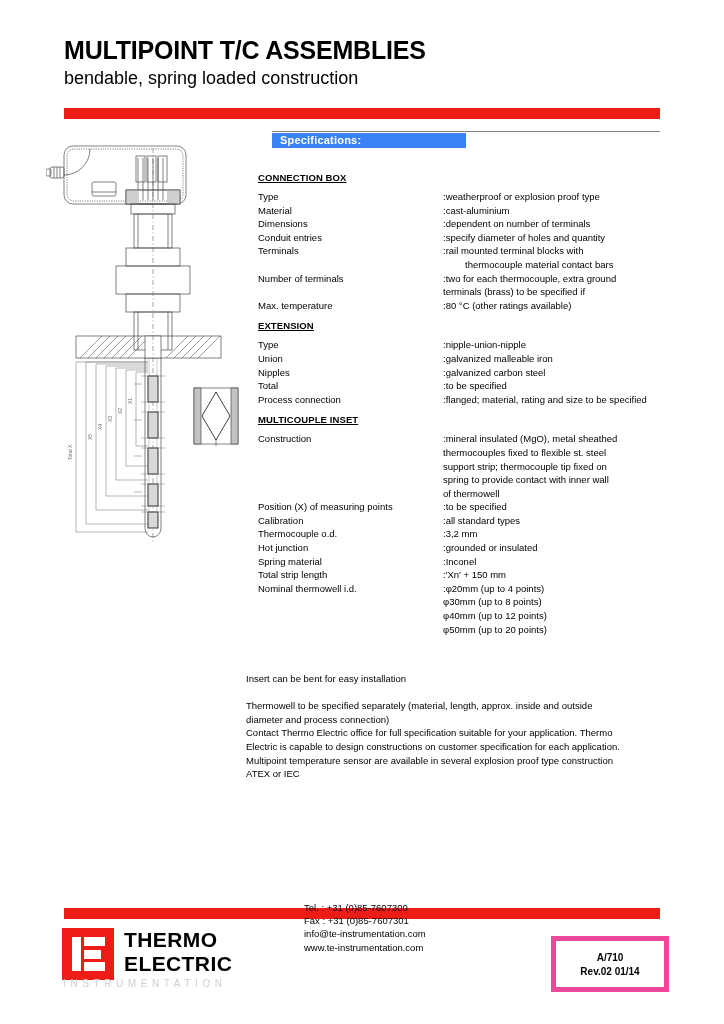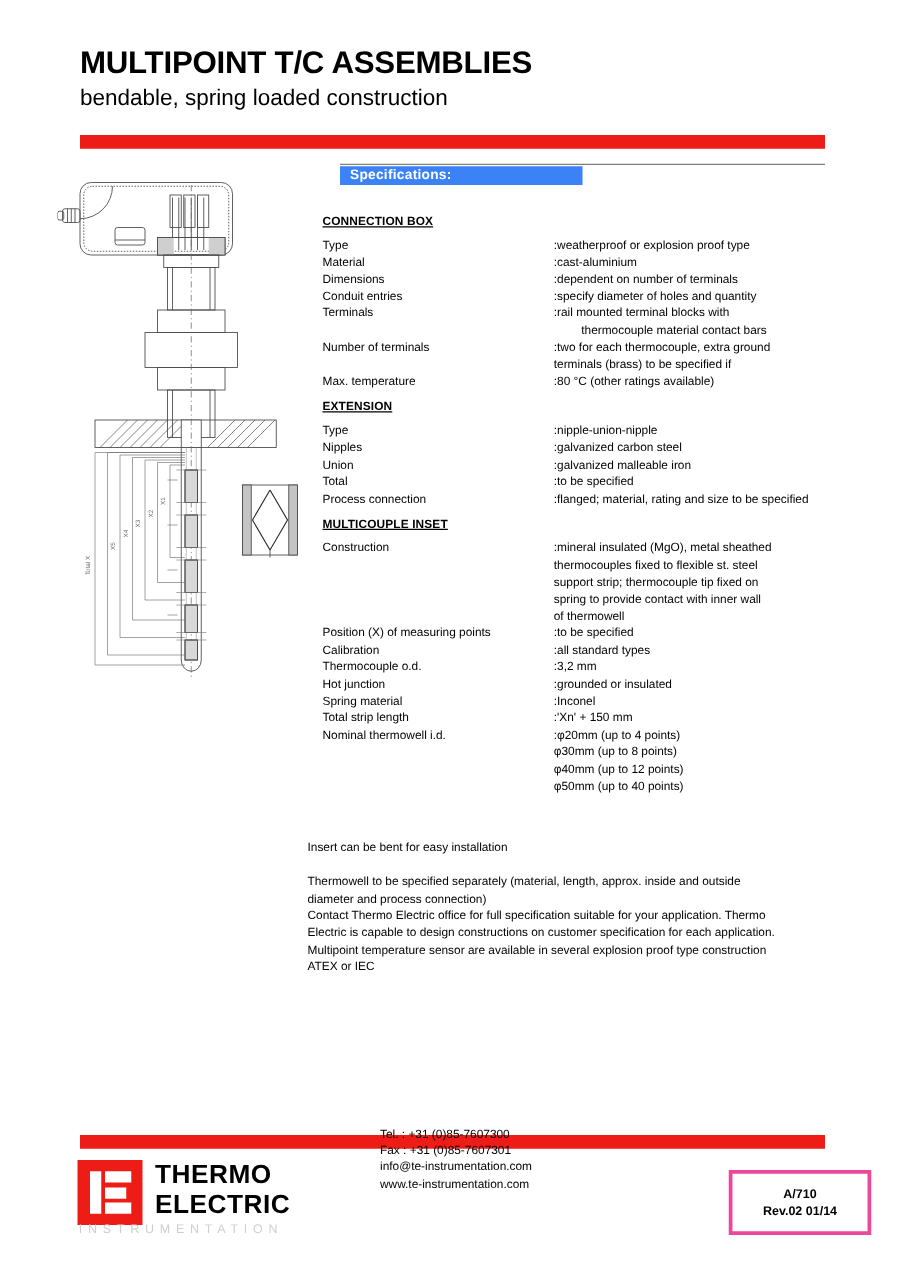--- a/index.html
+++ b/index.html
@@ -199,25 +199,25 @@
     position: absolute;
     left: 304px;
     top: 901px;
     font-size: 9.5px;
     line-height: 13.2px;
   }
   .contact div { white-space: nowrap; }
 
   .doccode {
     position: absolute;
-    left: 583px;
+    left: 551px;
     top: 936px;
     width: 108px;
     height: 46px;
-    border: 3px solid #ec4899;
+    border: 5px solid #ec4899;
   }
   .doccode .dc1, .doccode .dc2 {
     position: absolute;
     width: 100%;
     text-align: center;
     font-size: 10px;
     font-weight: bold;
   }
   .doccode .dc1 { top: 11px; }
   .doccode .dc2 { top: 25px; }
@@ -378,26 +378,26 @@
         <div class="val">:80 °C (other ratings available)</div>
       </div>
 
     <div class="gap-sm"></div>
     <div class="sec-head">EXTENSION</div>
     <div class="row">
         <div class="lbl">Type</div>
         <div class="val">:nipple-union-nipple</div>
       </div>
     <div class="row">
+        <div class="lbl">Union</div>
+        <div class="val">:galvanized malleable iron</div>
+      </div>
+    <div class="row">
         <div class="lbl">Nipples</div>
         <div class="val">:galvanized carbon steel</div>
-      </div>
-    <div class="row">
-        <div class="lbl">Union</div>
-        <div class="val">:galvanized malleable iron</div>
       </div>
     <div class="row">
         <div class="lbl">Total</div>
         <div class="val">:to be specified</div>
       </div>
     <div class="row">
         <div class="lbl">Process connection</div>
         <div class="val">:flanged; material, rating and size to be specified</div>
       </div>
 
@@ -436,21 +436,21 @@
     <div class="row">
         <div class="lbl">Total strip length</div>
         <div class="val">:'Xn' + 150 mm</div>
       </div>
     <div class="row">
       <div class="lbl">Nominal thermowell i.d.</div>
       <div class="val">
         <span class="cont">:φ20mm (up to 4 points)</span>
         <span class="cont">φ30mm (up to 8 points)</span>
         <span class="cont">φ40mm (up to 12 points)</span>
-        <span class="cont">φ50mm (up to 40 points)</span>
+        <span class="cont">φ50mm (up to 20 points)</span>
       </div>
     </div>
   </div>
 
   <div class="notes">
     <p>Insert  can be bent for easy installation</p>
     <div class="blank"></div>
     <p>Thermowell to be specified separately (material, length, approx. inside and outside</p>
     <p>diameter and process connection)</p>
     <p>Contact Thermo Electric office for full specification suitable for your application. Thermo</p>

